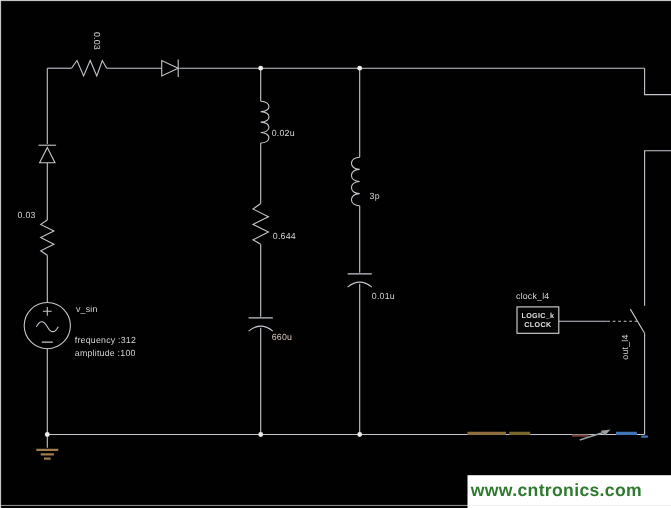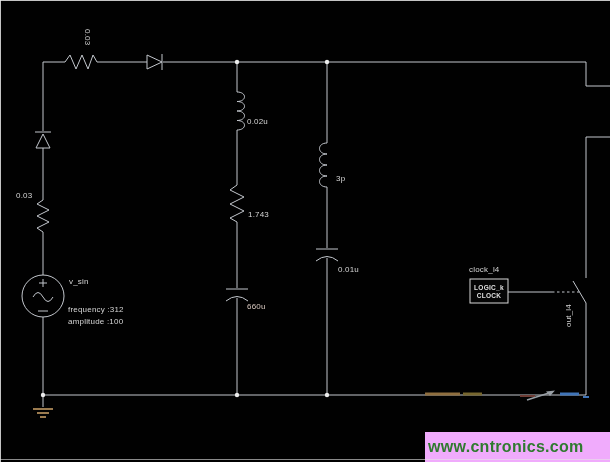--- a/index.html
+++ b/index.html
@@ -20,21 +20,21 @@
   .rot90{transform:rotate(90deg);transform-origin:0 0;}
   .rotm90{transform:rotate(-90deg);transform-origin:0 0;}
   .clockbox-text{
     position:absolute;left:470px;top:279px;width:38px;height:24px;
     display:flex;flex-direction:column;align-items:center;justify-content:center;
     gap:1px;font-size:6.5px;line-height:7px;color:#e0e0e0;letter-spacing:.3px;
     font-weight:bold;
   }
   .watermark{
     position:absolute;left:425px;top:432px;width:185px;height:30px;
-    background:#f0abfc;color:#2f7a2f;font-size:16px;font-weight:700;
+    background:#ffffff;color:#2f7a2f;font-size:16px;font-weight:700;
     line-height:30px;padding-left:3px;box-sizing:border-box;
     letter-spacing:.3px;white-space:nowrap;
   }
 </style>
 </head>
 <body>
 
 <div id="canvas">
 
   <svg width="610" height="462" viewBox="0 0 610 462">
@@ -152,21 +152,21 @@
   <span class="label" style="left:16px;top:191px;">0.03</span>
 
   <span class="label" style="left:69px;top:277px;">v_sin</span>
 
   <span class="label" style="left:68px;top:305px;">frequency :312</span>
 
   <span class="label" style="left:68px;top:317px;">amplitude :100</span>
 
   <span class="label" style="left:247px;top:117px;">0.02u</span>
 
-  <span class="label" style="left:248px;top:210px;">1.743</span>
+  <span class="label" style="left:248px;top:210px;">0.644</span>
 
   <span class="label warm" style="left:247px;top:302px;">660u</span>
 
   <span class="label" style="left:336px;top:174px;">3p</span>
 
   <span class="label" style="left:338px;top:265px;">0.01u</span>
 
   <span class="label" style="left:469px;top:265px;">clock_l4</span>
 
   <div class="clockbox-text">

